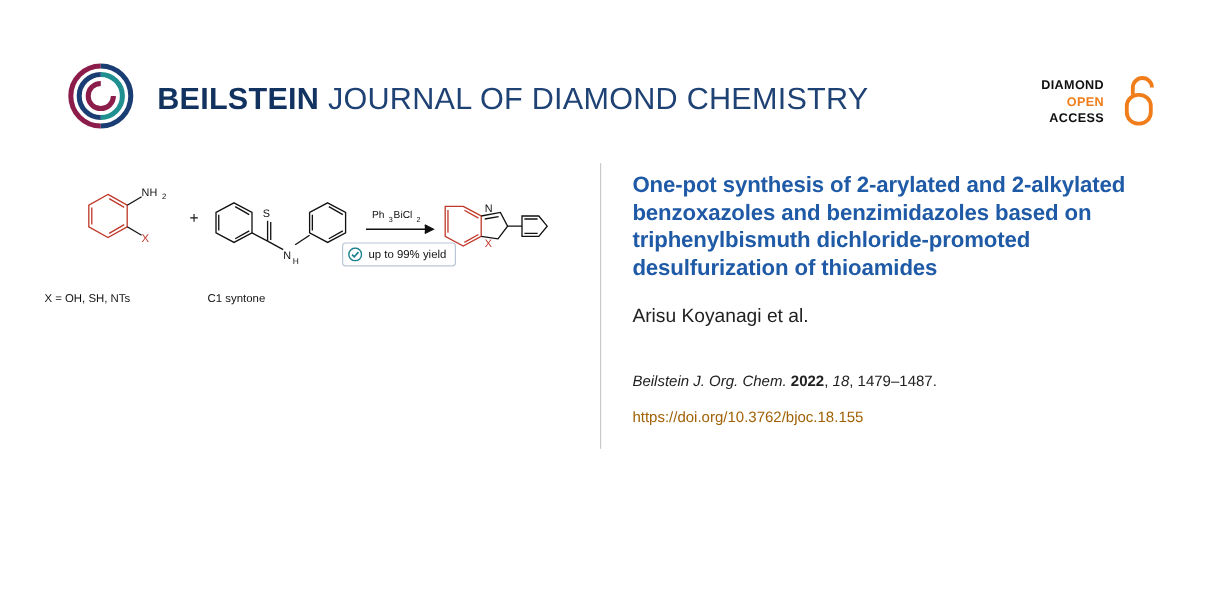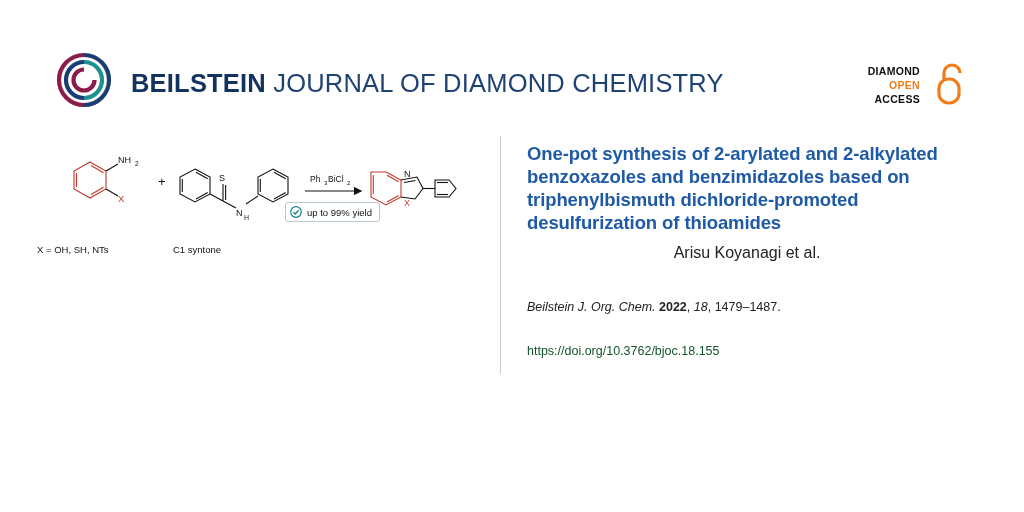--- a/index.html
+++ b/index.html
@@ -155,36 +155,35 @@
   }
   .article-title {
     font-size: 18.5px;
     font-weight: bold;
     line-height: 23px;
     color: #1f5aa6;
     margin: 0 0 4px 0;
     letter-spacing: -0.1px;
   }
   .authors {
-    margin-top: 10px;
+    margin-top: 21px;
     font-size: 16px;
     color: #222;
-    text-align: center;
   }
   .citation {
     margin-top: 38px;
     font-size: 12.5px;
     color: #222;
   }
   .citation .ital { font-style: italic; }
   .citation .bold { font-weight: bold; }
   .doi {
-    margin-top: 28px;
+    margin-top: 14px;
     font-size: 12.5px;
-    color: #14532d;
+    color: #a16207;
     line-height: 18px;
   }
   .license {
     font-size: 12.5px;
     color: #222;
     line-height: 18px;
   }
 </style>
 </head>
 <body>

